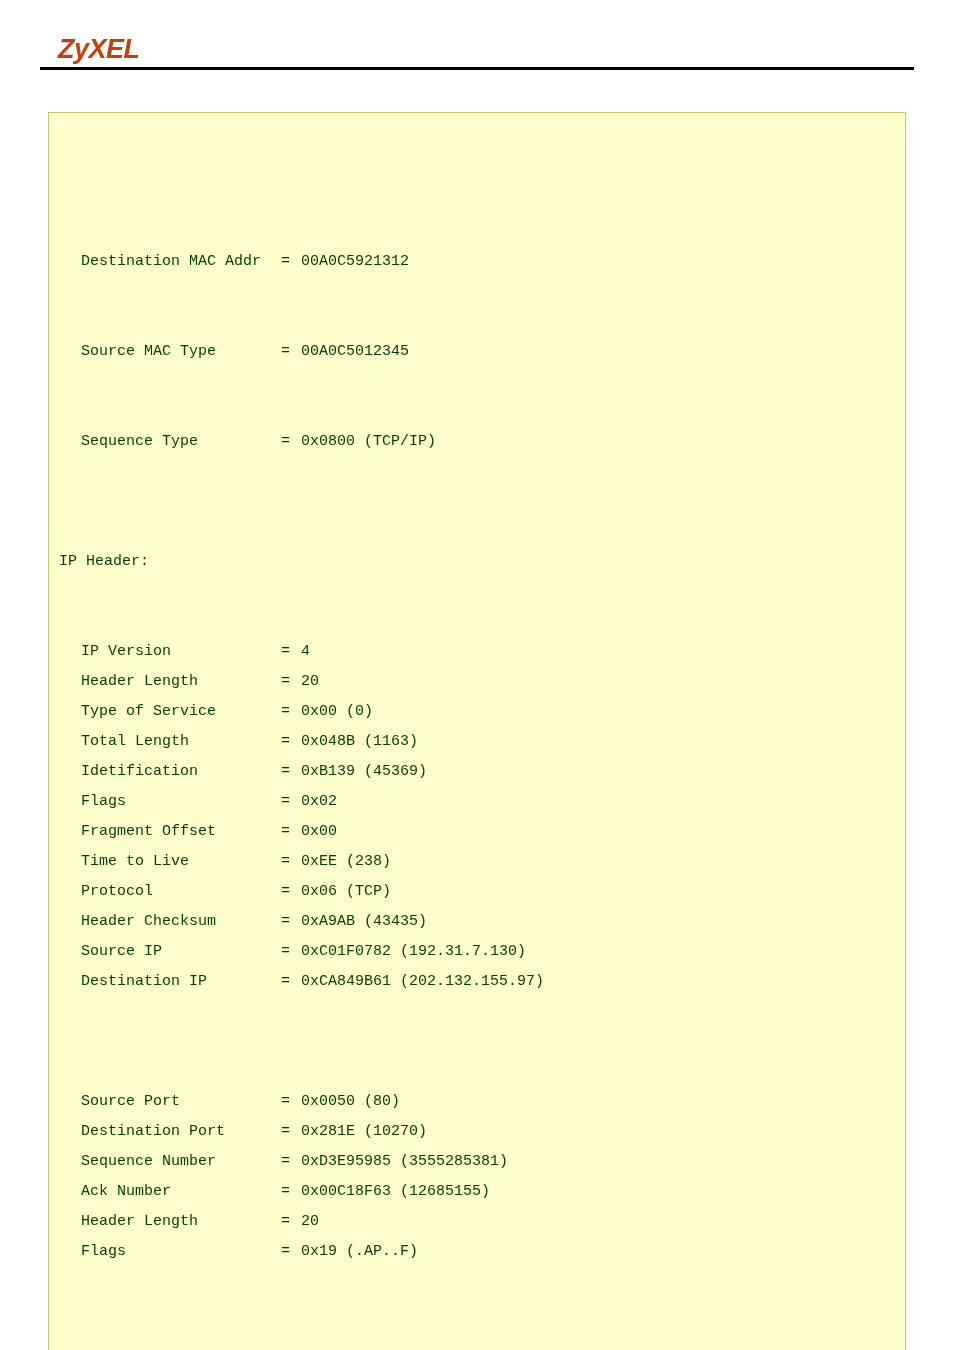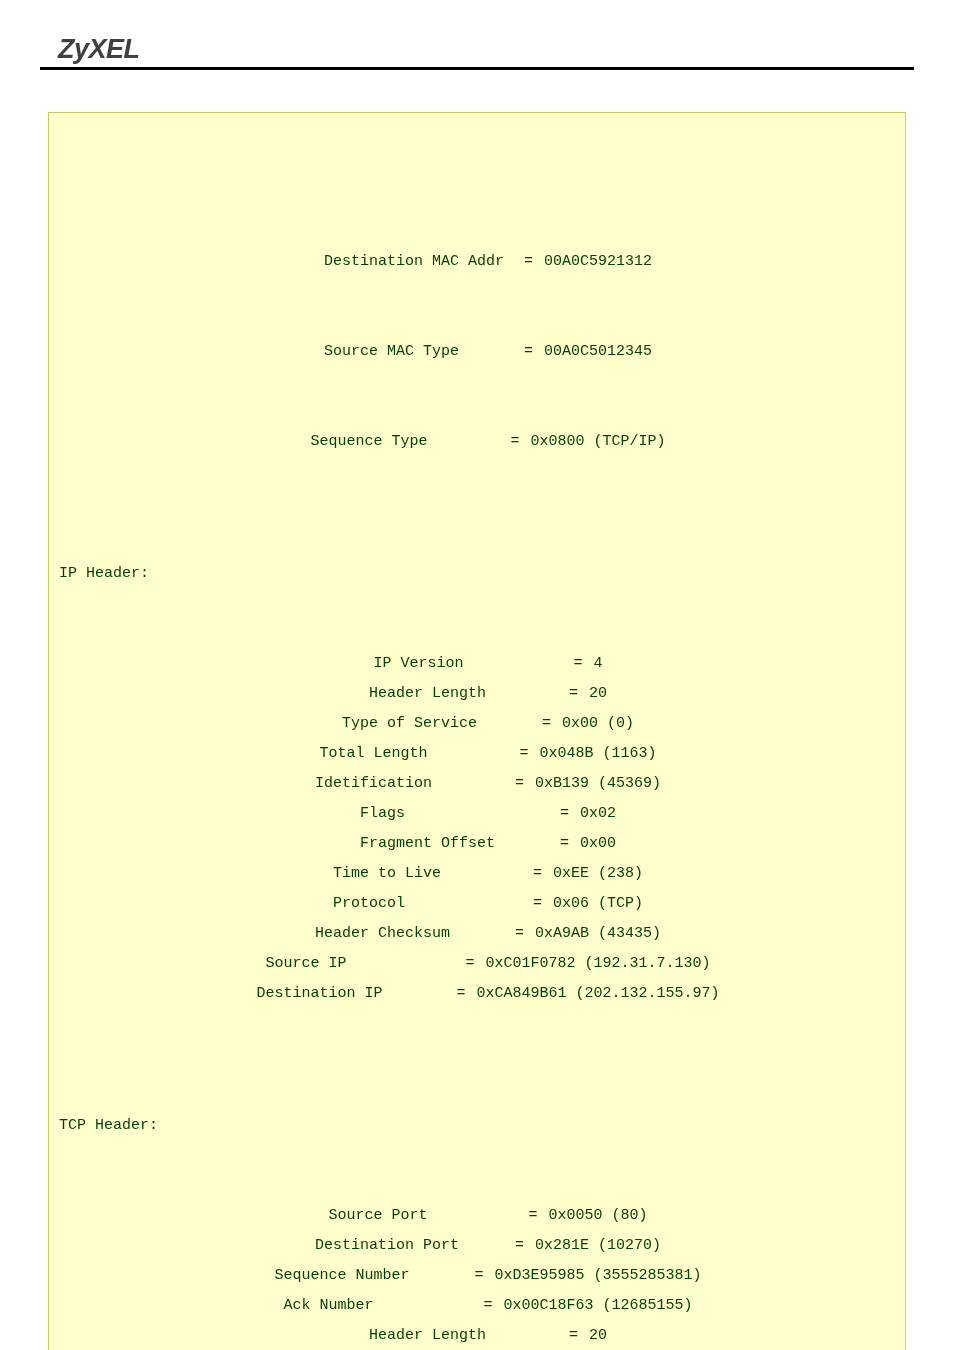--- a/index.html
+++ b/index.html
@@ -12,46 +12,46 @@
   }
   .page {
     padding: 34px 40px 24px 40px;
   }
   .brand {
     font-family: Arial, Helvetica, sans-serif;
     font-weight: 900;
     font-style: italic;
     font-size: 27px;
     letter-spacing: -0.5px;
-    color: #404040;
+    color: #c2410c;
     padding-left: 18px;
   }
   .hr {
     margin-top: 2px;
     border: none;
     border-top: 3px solid #000;
     width: 100%;
   }
   .packet-box {
     margin: 42px 8px 0 8px;
     background: #FFFFCC;
     border: 1px solid #c9c96a;
     padding: 14px 10px 10px 10px;
     font-family: "Courier New", Courier, monospace;
     font-size: 15px;
     line-height: 2.0;
     color: #003f00;
     white-space: pre;
     overflow: hidden;
   }
-  .kv-row { display: flex; justify-content: center; }
+  .kv-row { display: flex; }
   .kv-indent { width: 22px; flex: 0 0 22px; }
   .kv-label { width: 200px; flex: 0 0 200px; }
   .kv-eq { width: 20px; flex: 0 0 20px; }
-  .hdr { margin-top: 12px; }
+  .hdr { margin-top: 0; }
 </style>
 </head>
 <body>
 
 <div class="page">
   <div class="brand">ZyXEL</div>
   <hr class="hr">
 
   <div class="packet-box">
 
@@ -62,21 +62,20 @@
     <div class="kv-row">
       <span class="kv-indent"></span><span class="kv-label">Source MAC Type</span><span class="kv-eq">= </span><span>00A0C5012345</span>
     </div>
     <div class="kv-row">
       <span class="kv-indent"></span><span class="kv-label">Sequence Type</span><span class="kv-eq">= </span><span>0x0800 (TCP/IP)</span>
     </div>
 
     <div class="hdr">IP Header:</div>
     <div id="ip-rows"><div class="kv-row"><span class="kv-indent"></span><span class="kv-label">IP Version</span><span class="kv-eq">= </span><span>4</span></div><div class="kv-row"><span class="kv-indent"></span><span class="kv-label">Header Length</span><span class="kv-eq">= </span><span>20</span></div><div class="kv-row"><span class="kv-indent"></span><span class="kv-label">Type of Service</span><span class="kv-eq">= </span><span>0x00 (0)</span></div><div class="kv-row"><span class="kv-indent"></span><span class="kv-label">Total Length</span><span class="kv-eq">= </span><span>0x048B (1163)</span></div><div class="kv-row"><span class="kv-indent"></span><span class="kv-label">Idetification</span><span class="kv-eq">= </span><span>0xB139 (45369)</span></div><div class="kv-row"><span class="kv-indent"></span><span class="kv-label">Flags</span><span class="kv-eq">= </span><span>0x02</span></div><div class="kv-row"><span class="kv-indent"></span><span class="kv-label">Fragment Offset</span><span class="kv-eq">= </span><span>0x00</span></div><div class="kv-row"><span class="kv-indent"></span><span class="kv-label">Time to Live</span><span class="kv-eq">= </span><span>0xEE (238)</span></div><div class="kv-row"><span class="kv-indent"></span><span class="kv-label">Protocol</span><span class="kv-eq">= </span><span>0x06 (TCP)</span></div><div class="kv-row"><span class="kv-indent"></span><span class="kv-label">Header Checksum</span><span class="kv-eq">= </span><span>0xA9AB (43435)</span></div><div class="kv-row"><span class="kv-indent"></span><span class="kv-label">Source IP</span><span class="kv-eq">= </span><span>0xC01F0782 (192.31.7.130)</span></div><div class="kv-row"><span class="kv-indent"></span><span class="kv-label">Destination IP</span><span class="kv-eq">= </span><span>0xCA849B61 (202.132.155.97)</span></div></div>
 
-    <div class="hdr">TCP Header:</div>
     <div id="tcp-rows"><div class="kv-row"><span class="kv-indent"></span><span class="kv-label">Source Port</span><span class="kv-eq">= </span><span>0x0050 (80)</span></div><div class="kv-row"><span class="kv-indent"></span><span class="kv-label">Destination Port</span><span class="kv-eq">= </span><span>0x281E (10270)</span></div><div class="kv-row"><span class="kv-indent"></span><span class="kv-label">Sequence Number</span><span class="kv-eq">= </span><span>0xD3E95985 (3555285381)</span></div><div class="kv-row"><span class="kv-indent"></span><span class="kv-label">Ack Number</span><span class="kv-eq">= </span><span>0x00C18F63 (12685155)</span></div><div class="kv-row"><span class="kv-indent"></span><span class="kv-label">Header Length</span><span class="kv-eq">= </span><span>20</span></div><div class="kv-row"><span class="kv-indent"></span><span class="kv-label">Flags</span><span class="kv-eq">= </span><span>0x19 (.AP..F)</span></div></div>
 
     
     
 
     
     
 
   </div>
 

